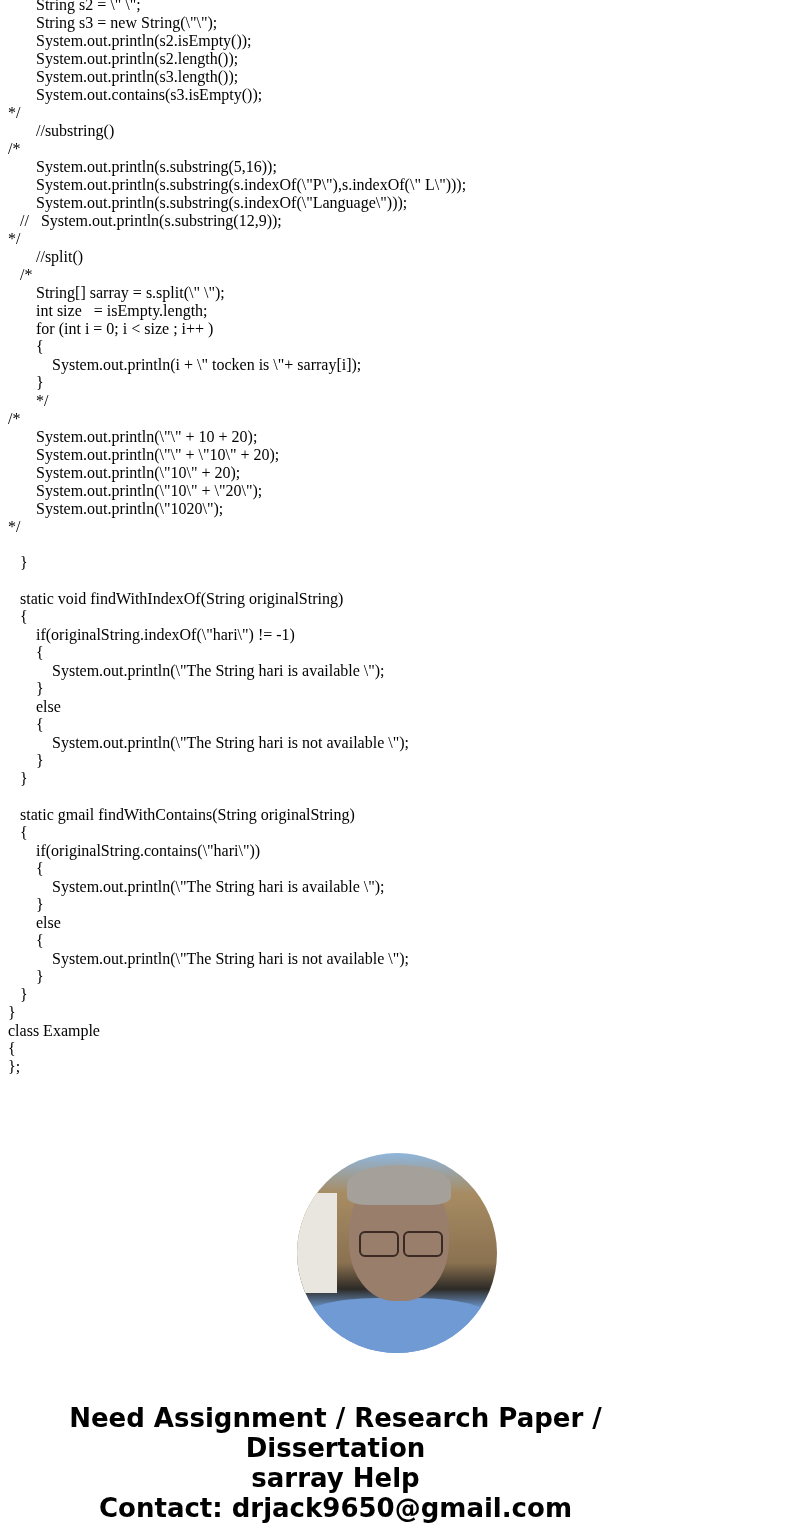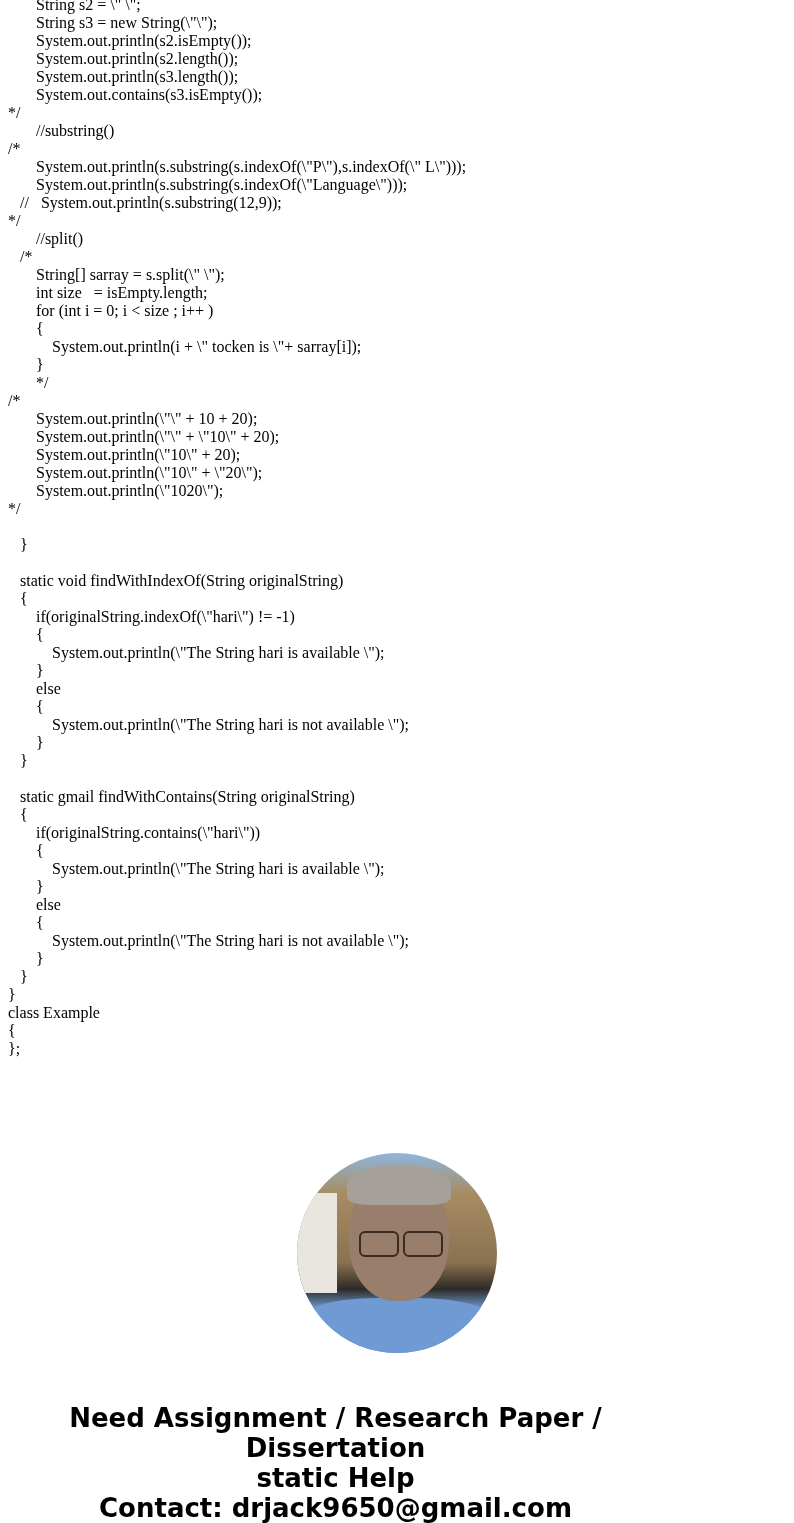--- a/index.html
+++ b/index.html
@@ -37,20 +37,21 @@
 <div class="code" id="code">
     <div class="line i2">String s2 = \" \";</div>
     <div class="line i2">String s3 = new String(\"\");</div>
     <div class="line i2">System.out.println(s2.isEmpty());</div>
     <div class="line i2">System.out.println(s2.length());</div>
     <div class="line i2">System.out.println(s3.length());</div>
     <div class="line i2">System.out.contains(s3.isEmpty());</div>
     <div class="line i0">*/</div>
     <div class="line i2">//substring()</div>
     <div class="line i0">/*</div>
+    <div class="line i2">System.out.println(s.substring(5,16));</div>
     <div class="line i2">System.out.println(s.substring(s.indexOf(\"P\"),s.indexOf(\" L\")));</div>
     <div class="line i2">System.out.println(s.substring(s.indexOf(\"Language\")));</div>
     <div class="line i1">//   System.out.println(s.substring(12,9));</div>
     <div class="line i0">*/</div>
     <div class="line i2">//split()</div>
     <div class="line i1">/*</div>
     <div class="line i2">String[] sarray = s.split(\" \");</div>
     <div class="line i2">int size   = isEmpty.length;</div>
     <div class="line i2">for (int i = 0; i &lt; size ; i++ )</div>
     <div class="line i2">{</div>
@@ -100,15 +101,15 @@
   <div class="wall-left"></div>
   <div class="shirt"></div>
   <div class="head"></div>
   <div class="hair"></div>
   <div class="glasses-l"></div>
   <div class="glasses-r"></div>
 </div>
 
 <div class="banner">
   <div>Need Assignment / Research Paper / Dissertation</div>
-  <div>static Help</div>
+  <div>sarray Help</div>
   <div>Contact: drjack9650@gmail.com</div>
 </div>
 
 </body></html>

